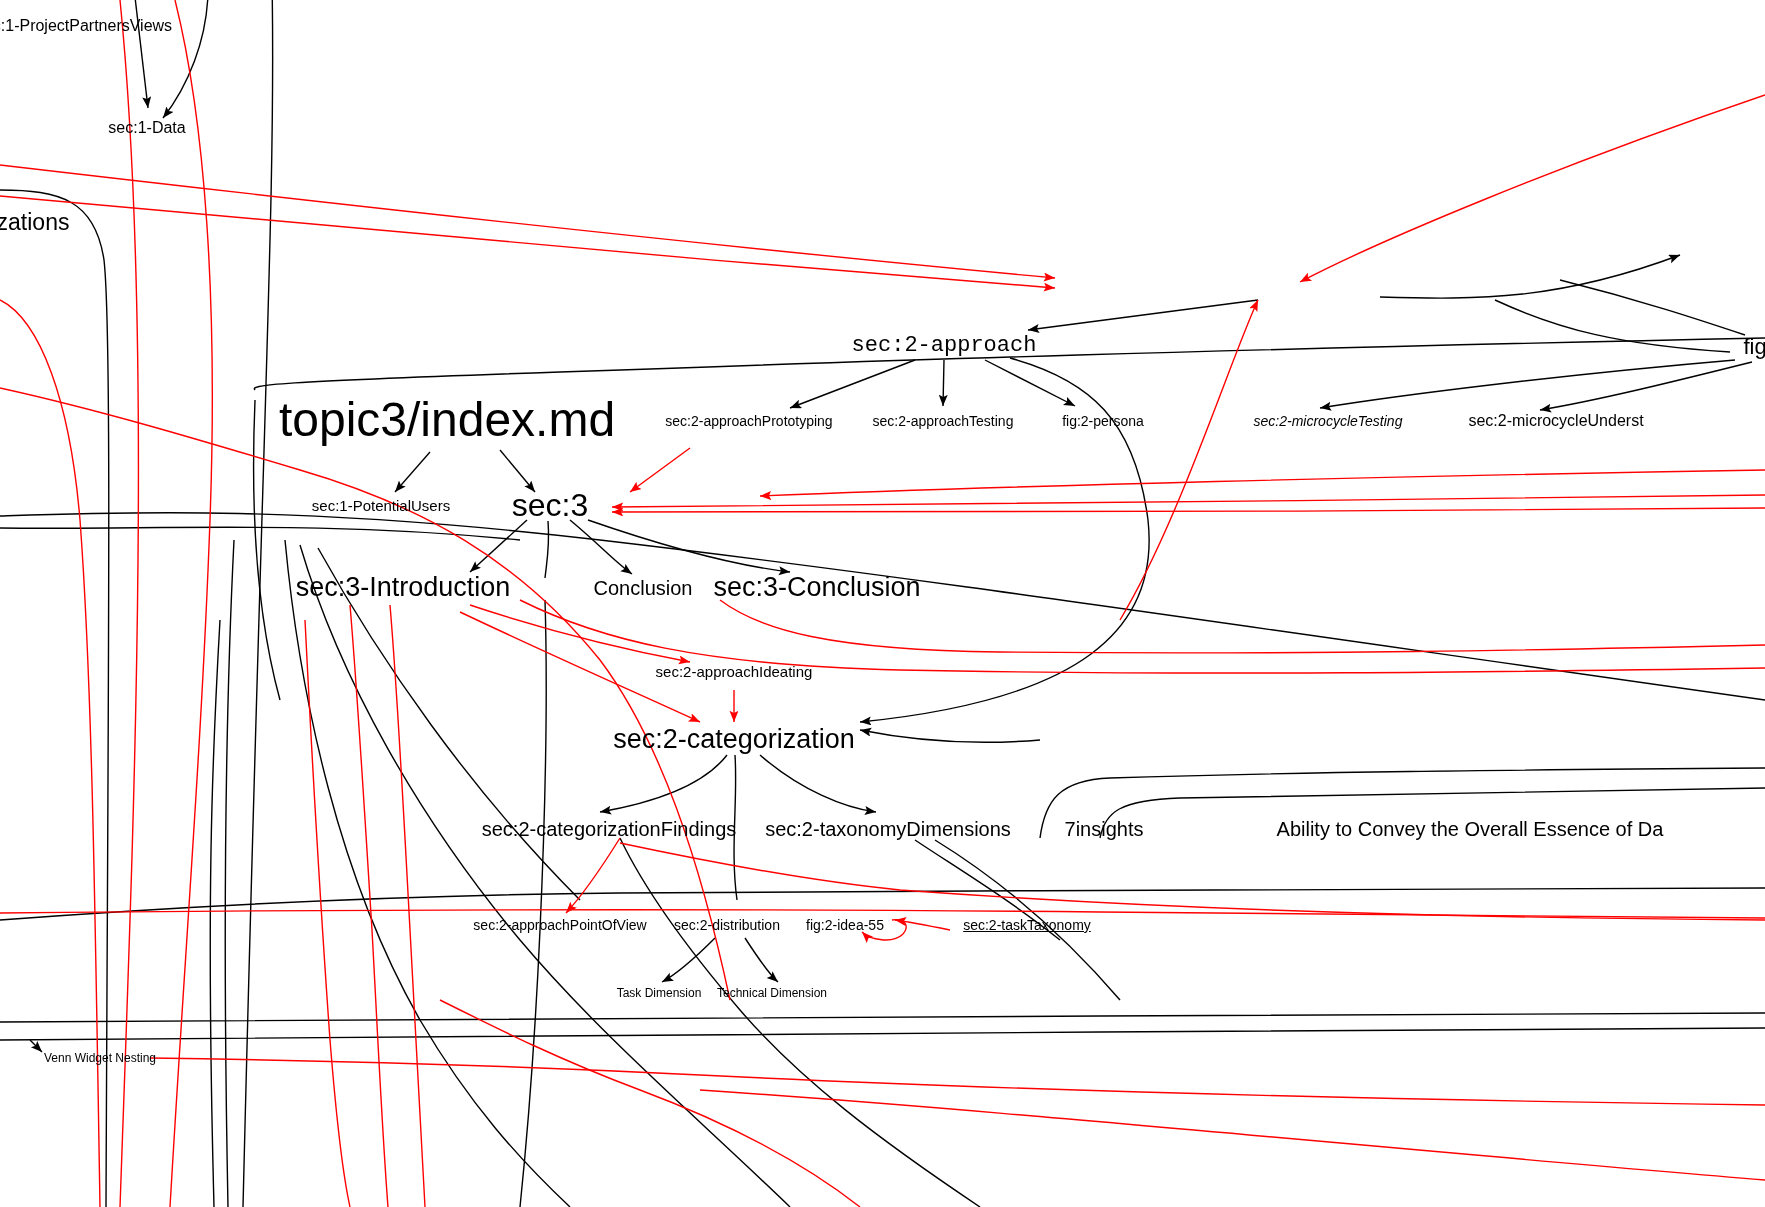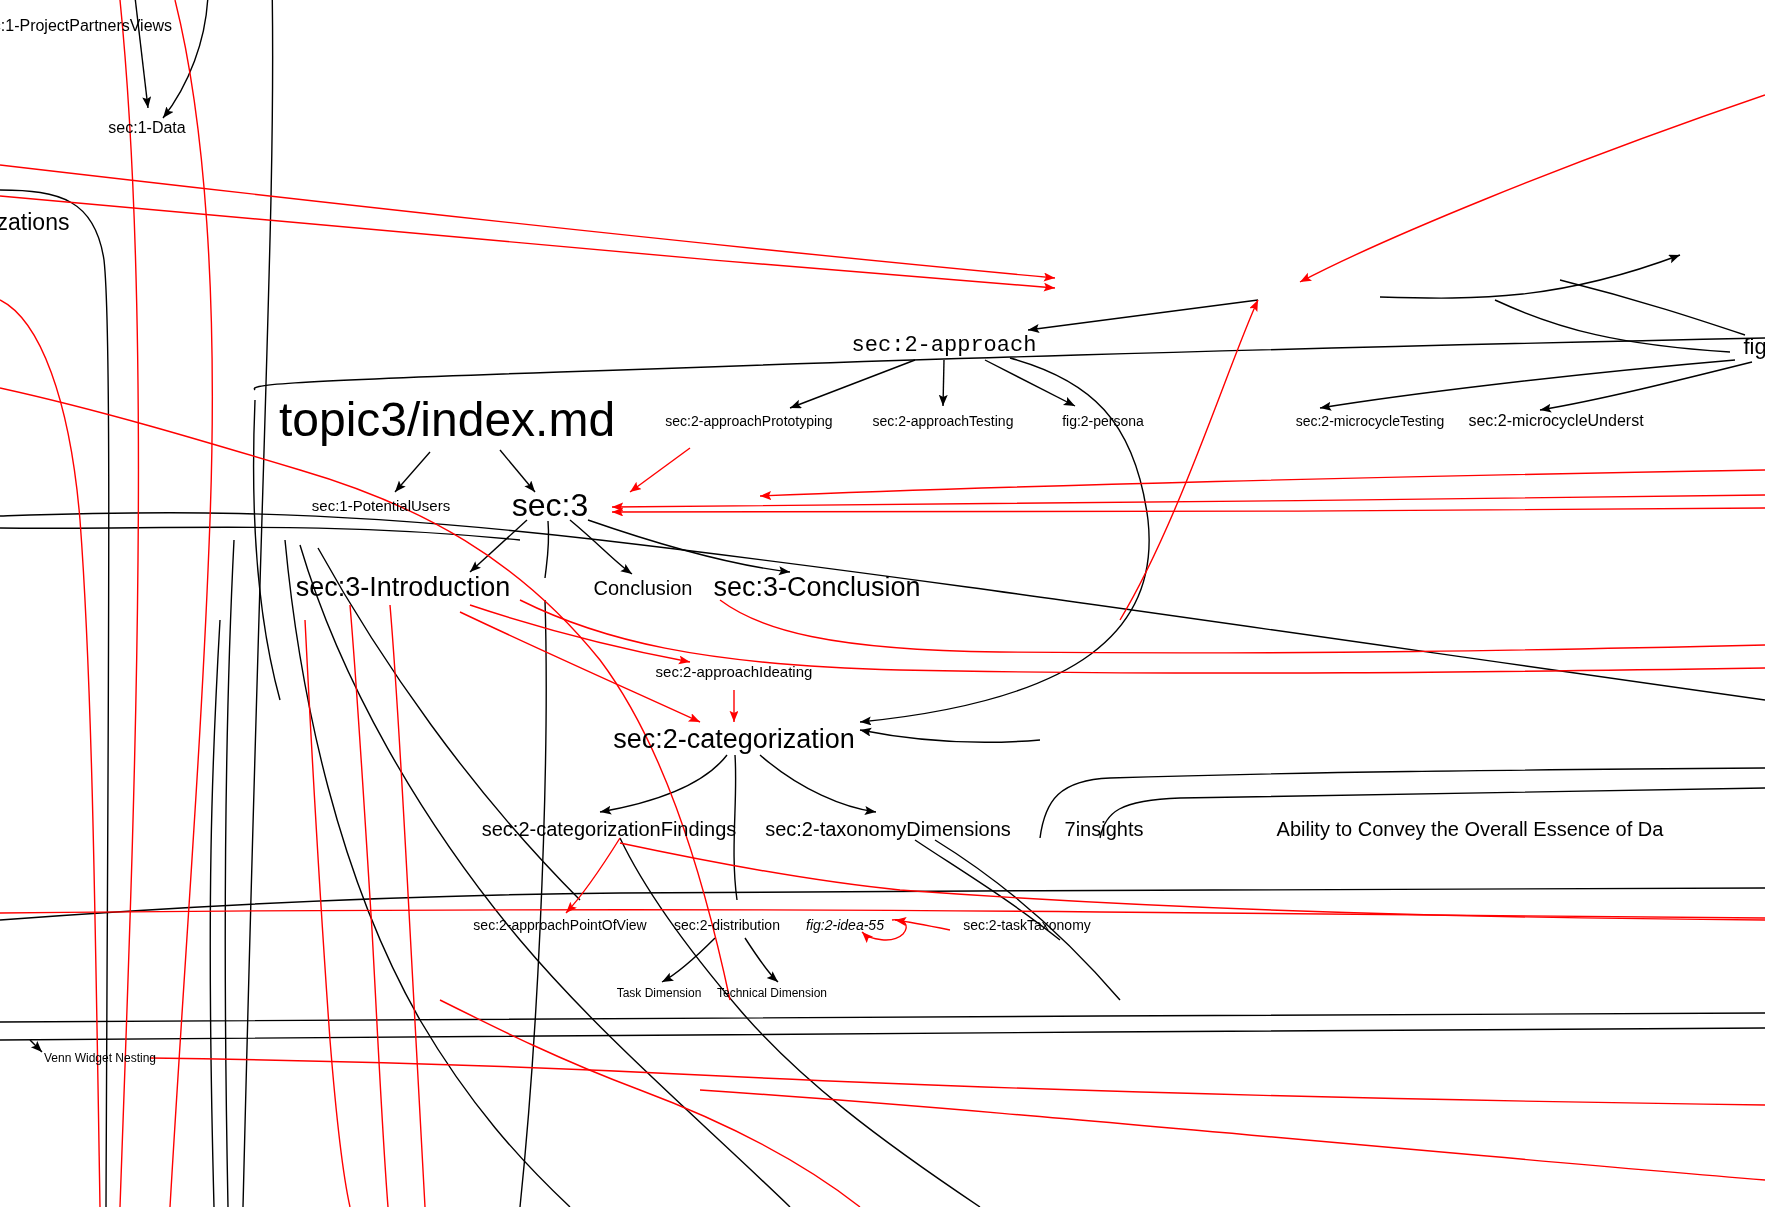--- a/index.html
+++ b/index.html
@@ -108,33 +108,33 @@
 
   <div class="node" style="left:74px;top:26px;font-size:16px;">sec:1-ProjectPartnersViews</div>
   <div class="node" style="left:147px;top:128px;font-size:16px;">sec:1-Data</div>
   <div class="node" style="left:33px;top:222px;font-size:23px;">zations</div>
   <div class="node" style="left:944px;top:346px;font-size:22px;font-family:Liberation Mono, monospace;">sec:2-approach</div>
   <div class="node" style="left:1755px;top:347px;font-size:22px;">fig</div>
   <div class="node" style="left:447px;top:420px;font-size:48px;">topic3/index.md</div>
   <div class="node" style="left:749px;top:421px;font-size:14px;">sec:2-approachPrototyping</div>
   <div class="node" style="left:943px;top:421px;font-size:14px;">sec:2-approachTesting</div>
   <div class="node" style="left:1087px;top:421px;font-size:14px;margin-left:16px;">fig:2-persona</div>
-  <div class="node" style="left:1370px;top:421px;font-size:14px;">sec:2-microcycleTesting</div>
+  <div class="node" style="left:1328px;top:421px;font-size:14px;font-style:italic;">sec:2-microcycleTesting</div>
   <div class="node" style="left:1556px;top:421px;font-size:16px;">sec:2-microcycleUnderst</div>
   <div class="node" style="left:381px;top:505px;font-size:15px;">sec:1-PotentialUsers</div>
   <div class="node" style="left:550px;top:505px;font-size:32px;">sec:3</div>
   <div class="node" style="left:403px;top:587px;font-size:27px;">sec:3-Introduction</div>
   <div class="node" style="left:643px;top:588px;font-size:20px;">Conclusion</div>
   <div class="node" style="left:817px;top:587px;font-size:27px;">sec:3-Conclusion</div>
   <div class="node" style="left:734px;top:671px;font-size:15px;">sec:2-approachIdeating</div>
   <div class="node" style="left:734px;top:739px;font-size:27px;">sec:2-categorization</div>
   <div class="node" style="left:577px;top:829px;font-size:20px;margin-left:32px;">sec:2-categorizationFindings</div>
   <div class="node" style="left:888px;top:829px;font-size:20px;">sec:2-taxonomyDimensions</div>
   <div class="node" style="left:1104px;top:829px;font-size:20px;">7insights</div>
   <div class="node" style="left:1470px;top:829px;font-size:20px;">Ability to Convey the Overall Essence of Da</div>
   <div class="node" style="left:560px;top:925px;font-size:14px;">sec:2-approachPointOfView</div>
   <div class="node" style="left:727px;top:925px;font-size:14px;">sec:2-distribution</div>
-  <div class="node" style="left:845px;top:925px;font-size:14px;font-style:italic;">fig:2-idea-55</div>
-  <div class="node" style="left:1027px;top:925px;font-size:14px;">sec:2-taskTaxonomy</div>
+  <div class="node" style="left:845px;top:925px;font-size:14px;">fig:2-idea-55</div>
+  <div class="node" style="left:1027px;top:925px;font-size:14px;text-decoration:underline;">sec:2-taskTaxonomy</div>
   <div class="node" style="left:659px;top:993px;font-size:12px;">Task Dimension</div>
   <div class="node" style="left:772px;top:993px;font-size:12px;">Technical Dimension</div>
   <div class="node" style="left:100px;top:1058px;font-size:12px;">Venn Widget Nesting</div>
 </div>
 
 </body></html>

